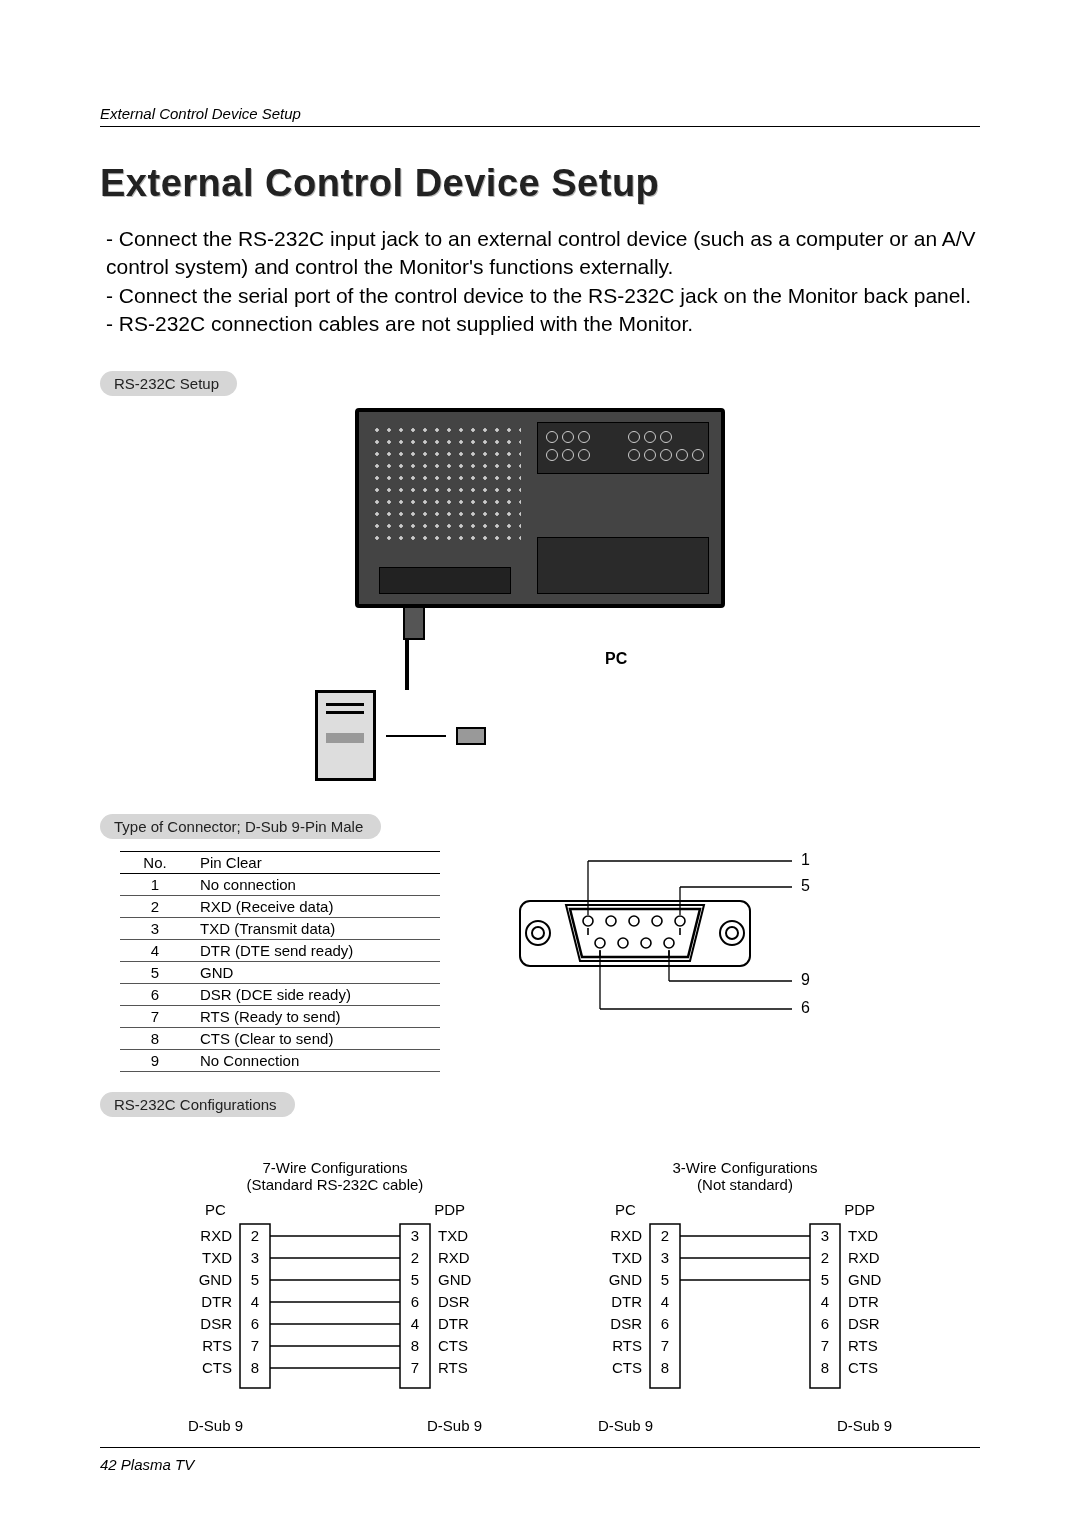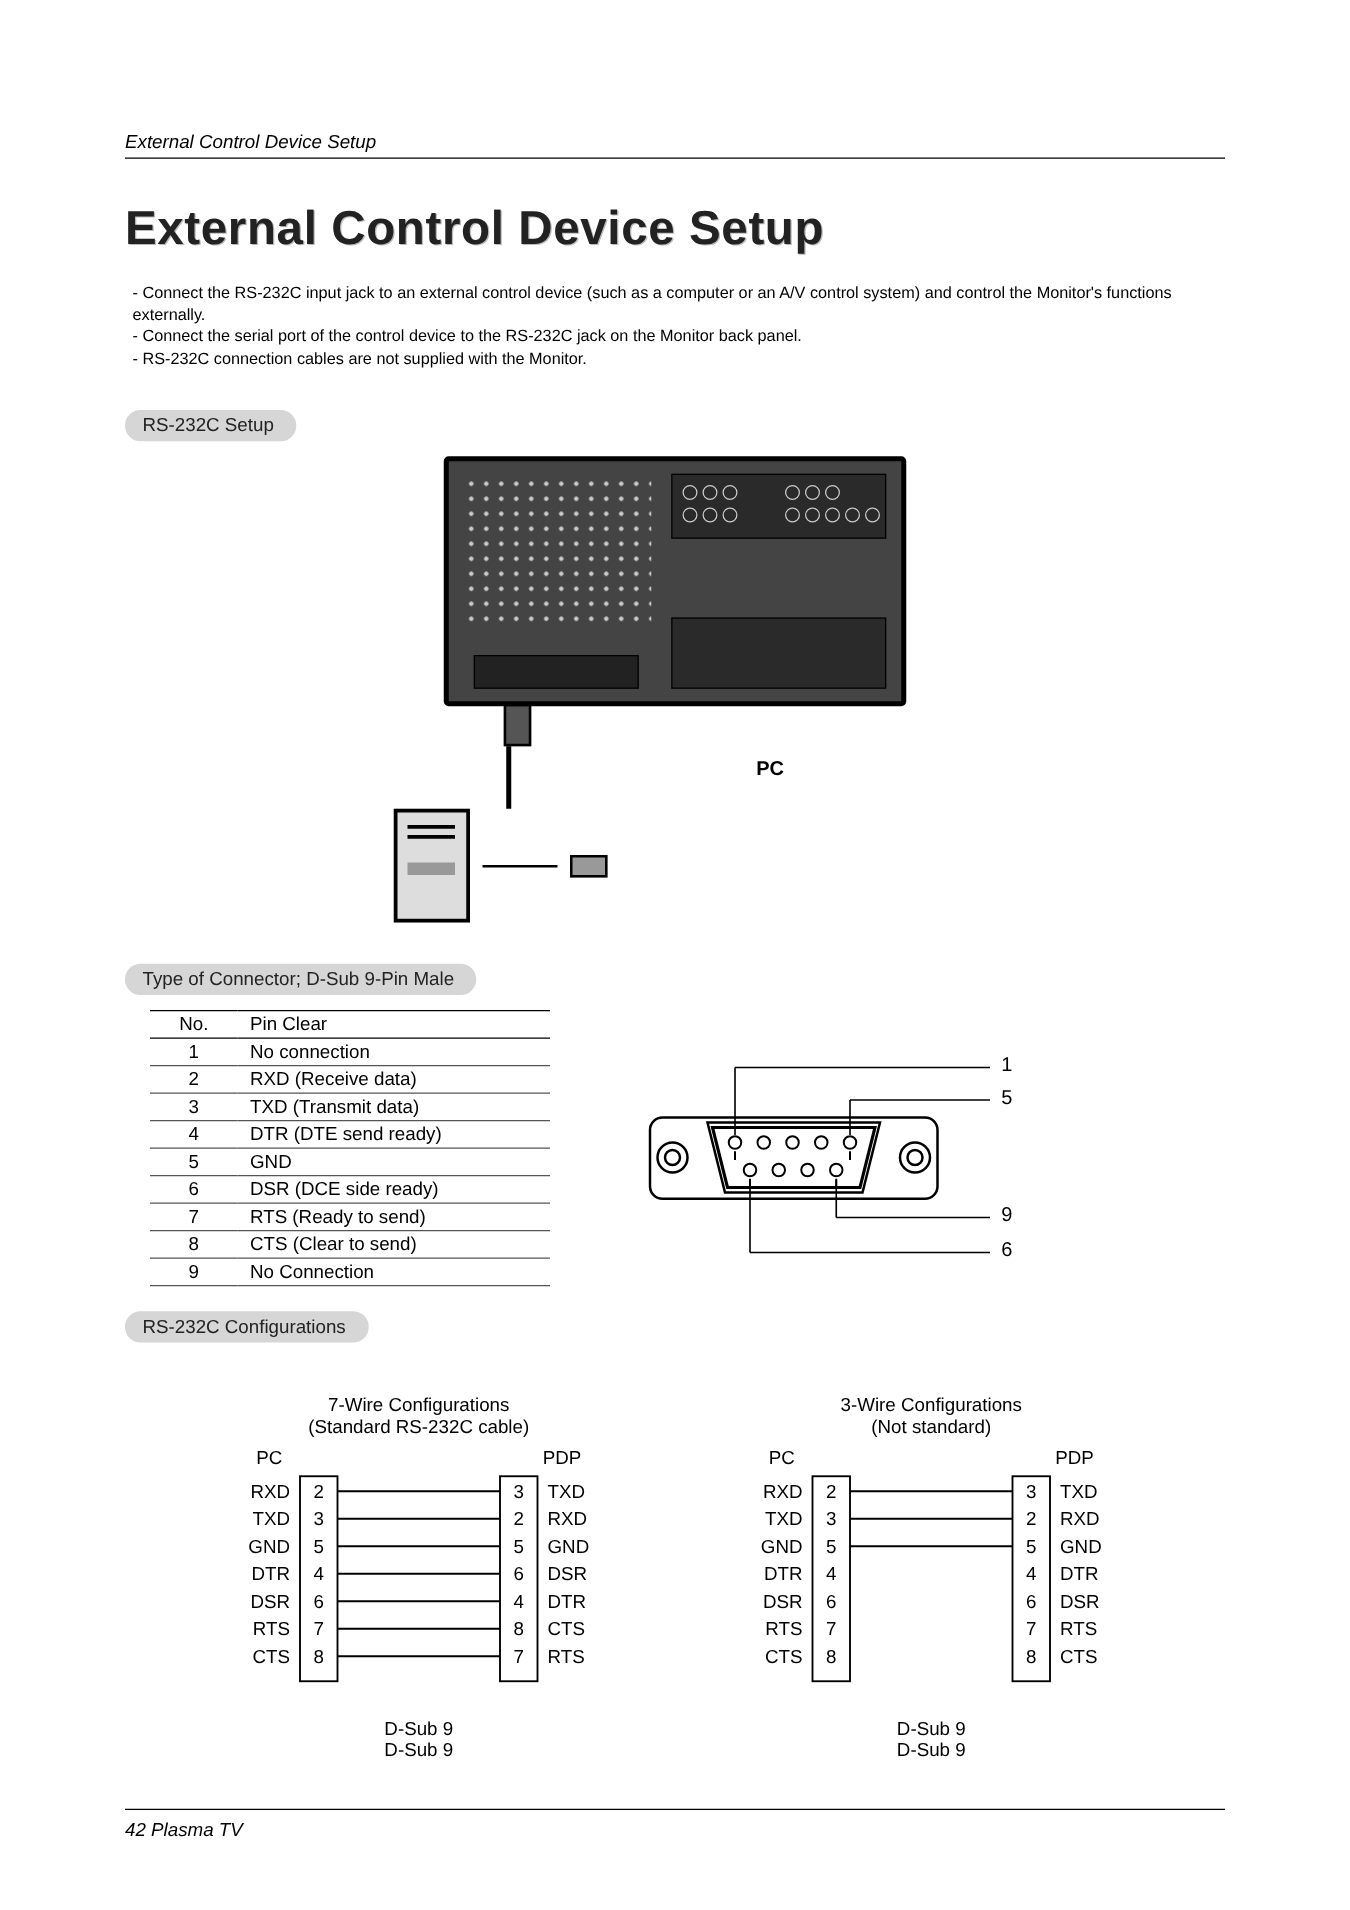--- a/index.html
+++ b/index.html
@@ -33,21 +33,21 @@
     font-weight: bold;
     letter-spacing: 0.5px;
     margin: 35px 0 20px 0;
     color: #222;
     text-shadow: 1px 1px 0 #bbb;
   }
   ul.bullets {
     list-style: none;
     padding: 0 0 0 6px;
     margin: 0 0 25px 0;
-    font-size: 13px;
+    font-size: 21px;
     line-height: 1.35;
   }
   ul.bullets li::before {
     content: "- ";
   }
   .pill {
     display: inline-block;
     background: #d6d6d6;
     border-radius: 14px;
     padding: 4px 18px 4px 14px;
@@ -138,21 +138,21 @@
     position:absolute;
     left: 250px; top: 242px;
     font-weight: bold;
     font-size: 16px;
     text-transform: uppercase;
   }
   
   .row2 {
     display: flex;
     gap: 60px;
-    align-items: flex-end;
+    align-items: flex-start;
   }
   table.pins {
     border-collapse: collapse;
     font-size: 15px;
     width: 320px;
     margin-left: 20px;
   }
   table.pins th, table.pins td {
     text-align: left;
     padding: 2px 10px;
@@ -195,21 +195,21 @@
     justify-content: space-between;
     padding: 0 35px 4px 35px;
     text-transform: uppercase;
   }
   .wiring svg { width: 100%; height: 190px; }
   .wiring .sig {
     font: 15px Arial;
     text-transform: uppercase;
   }
   .wiring .foot {
-    display:flex; justify-content:space-between; padding:2px 18px 0 18px;flex-direction:column;
+    display:flex; justify-content:space-between; padding:2px 18px 0 18px;
   }
   .page-foot {
     position: absolute;
     left: 100px; bottom: 55px;
     font-style: italic;
     font-size: 15px;
   }
   .foot-rule {
     position:absolute;
     left:100px; right:100px; bottom:80px;

